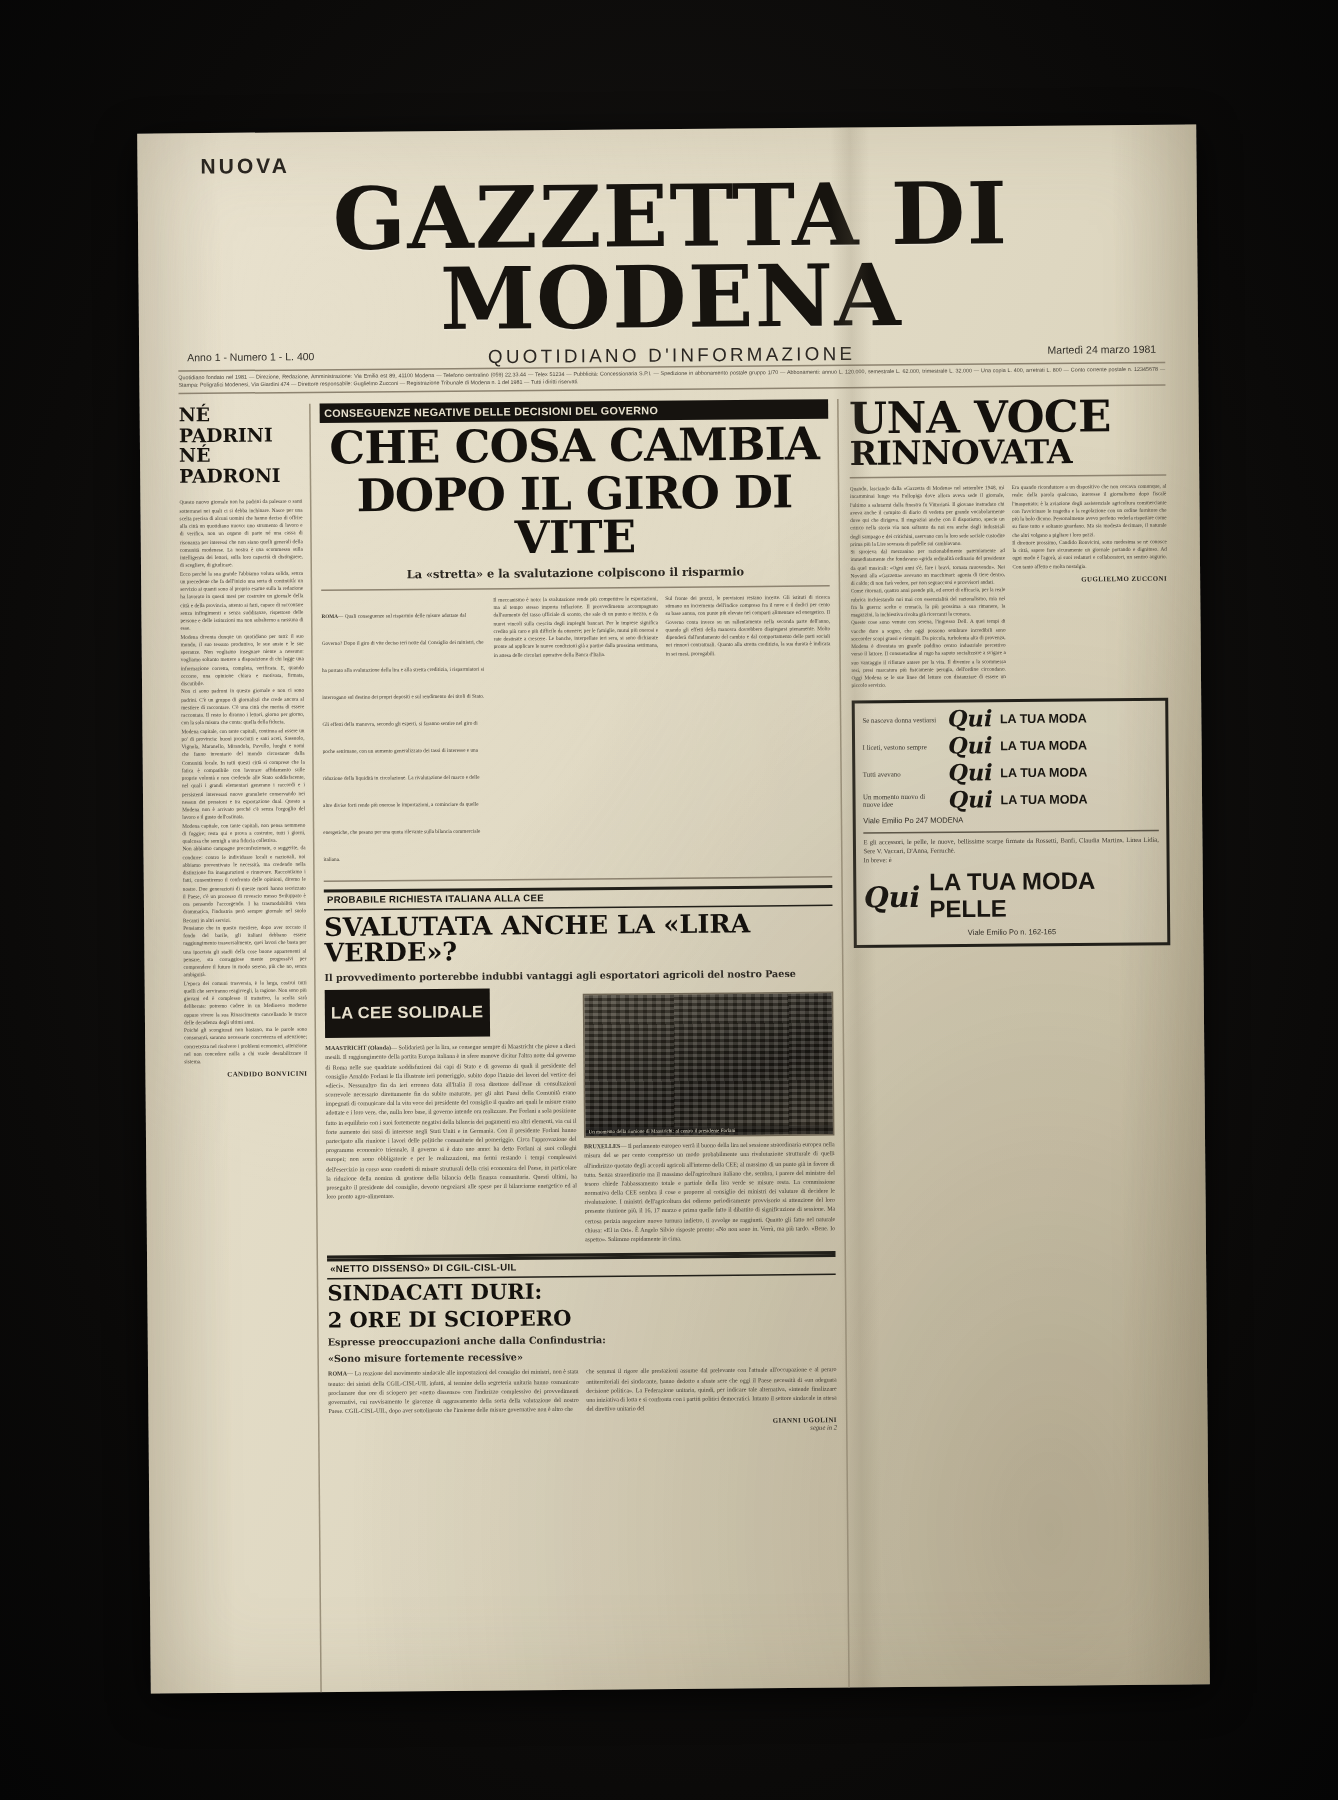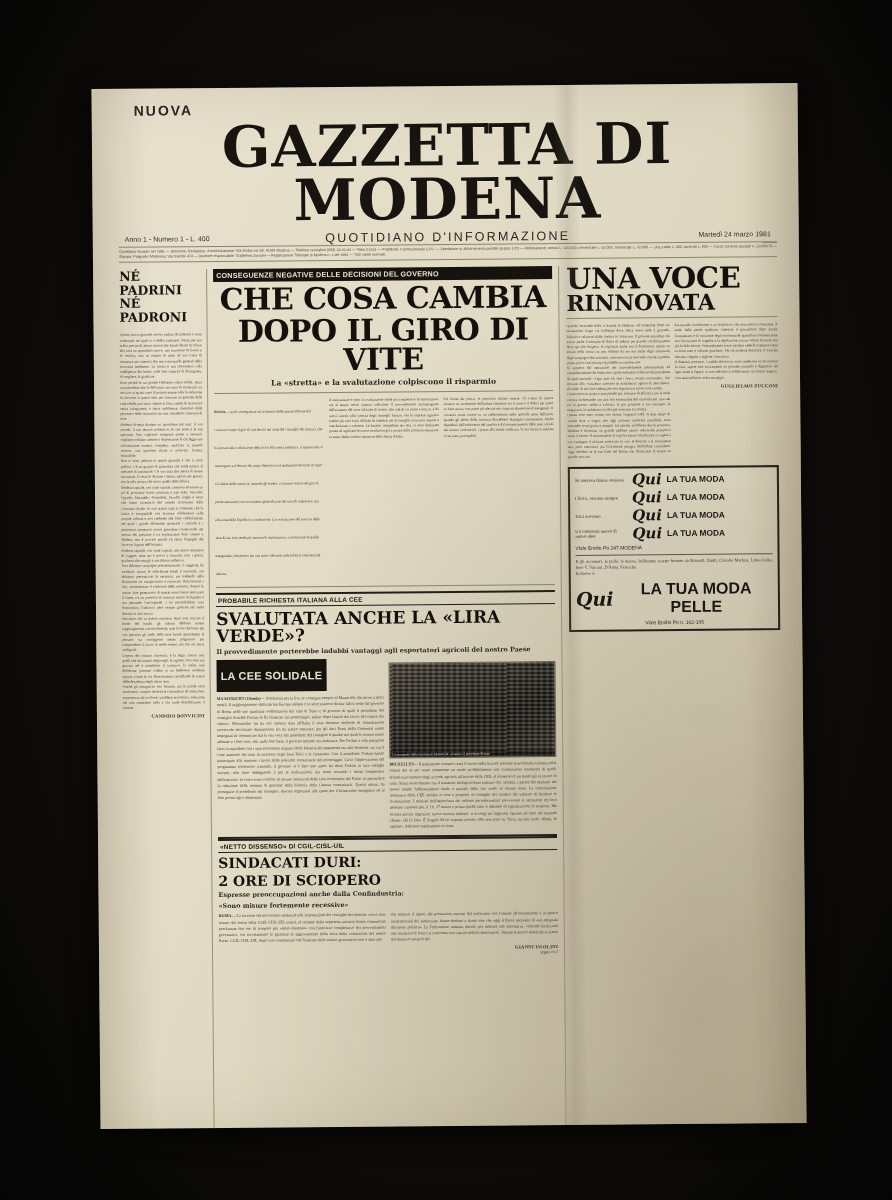--- a/index.html
+++ b/index.html
@@ -155,21 +155,21 @@
   .ad-row{ display:flex; align-items:center; gap:5px; margin-bottom:3px; }
   .ad-left{ font-size:4.6px; color:#36322b; width:52px; }
   .qui{
     font-family:"DejaVu Serif", serif; font-style:italic; font-weight:bold;
     font-size:15px; color:#1a1712; line-height:1; position:relative;
   }
   .qui:after{
     content:""; position:absolute; left:-1px; right:-1px; top:2px; bottom:2px;
     border:1px solid #1a1712; border-radius:3px; opacity:.0;
   }
-  .ad-txt{ font-family:"Liberation Sans", sans-serif; font-weight:bold; font-size:8.4px; color:#1a1712;text-align:center; }
+  .ad-txt{ font-family:"Liberation Sans", sans-serif; font-weight:bold; font-size:8.4px; color:#1a1712; }
   .ad-addr{ font-family:"Liberation Sans", sans-serif; font-size:5px; color:#2f2b25; margin:2px 0 4px; }
   .ad-sep{ border-top:1px solid #5d5648; margin:3px 0; }
   .ad-big{
     display:flex; align-items:center; gap:6px; justify-content:center; margin-top:4px;
   }
   .ad-big .ad-txt{ font-size:16px; }
   .ad-foot{ font-family:"Liberation Sans", sans-serif; font-size:5px; color:#2f2b25; text-align:center; margin-top:3px;}
   .ad-note{ font-size:4.4px; color:#3b362e; line-height:1.4; text-align:justify; }
 
   .segue{ font-size:4.4px; text-align:right; font-style:italic; color:#3b362e; }

